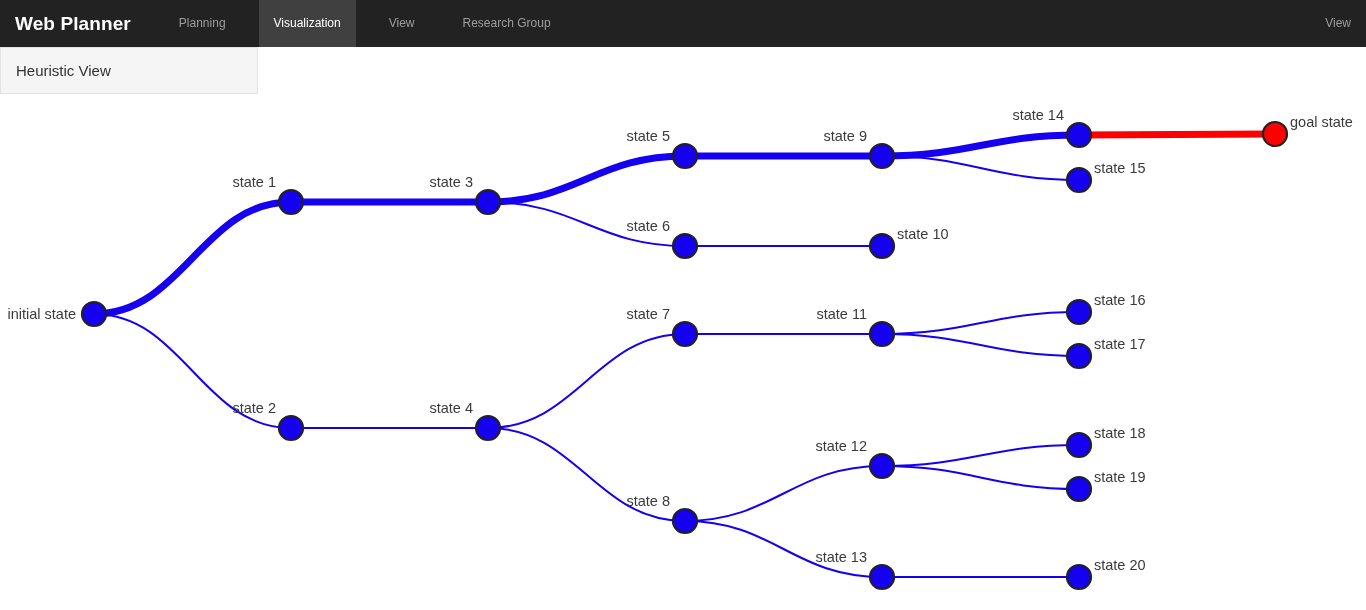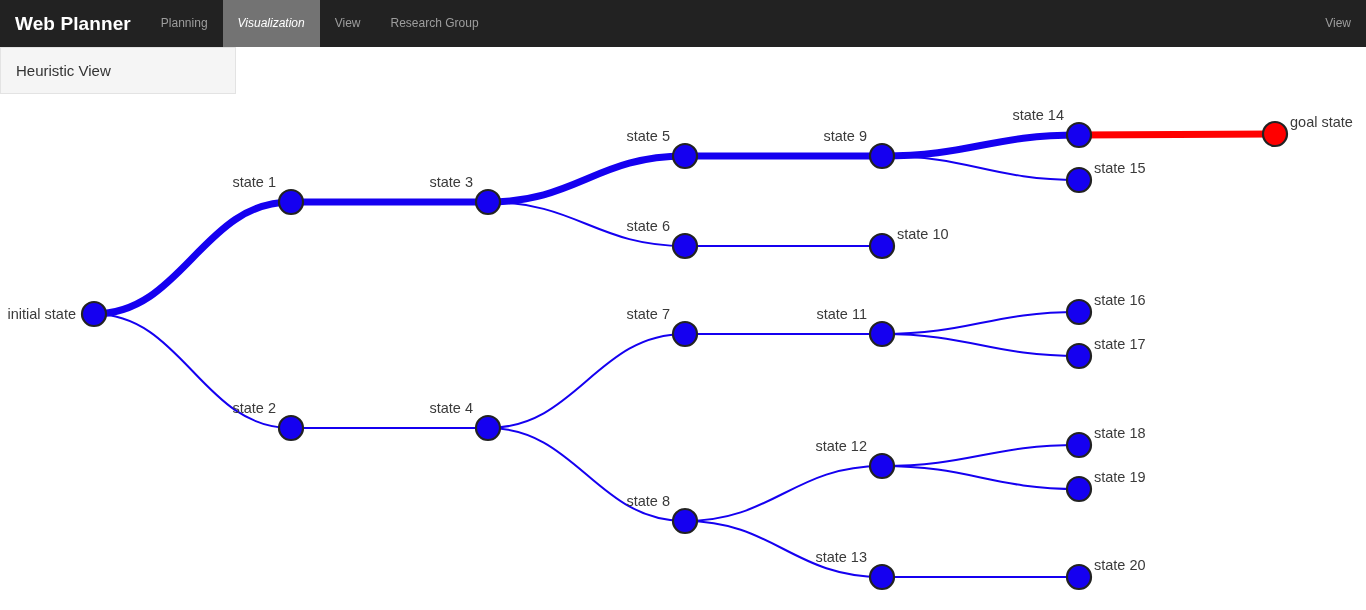--- a/index.html
+++ b/index.html
@@ -38,43 +38,42 @@
     font-size: 12px;
     line-height: 47px;
     padding: 0 15px;
     white-space: nowrap;
     cursor: pointer;
     text-decoration: none;
     display: block;
   }
   .nav-item.active .nav-link {
     color: #ffffff;
-    background: #737373;
-    font-style: italic;
+    background: #404040;
   }
   .nav-item { display: block; }
-  #nav-left { display: flex; align-items: stretch; }
+  #nav-left { display: flex; align-items: stretch; gap: 18px; }
   #nav-right {
     margin-left: auto;
     display: flex;
     align-items: stretch;
   }
 
   
   #sidebar {
     position: absolute;
     top: 47px;
     left: 0;
     width: 228px;
     box-sizing: border-box;
     padding: 0;
   }
   .list-item {
     box-sizing: border-box;
-    width: 236px;
+    width: 258px;
     height: 47px;
     background: #f5f5f5;
     border: 1px solid #e3e3e3;
     color: #333333;
     font-size: 15px;
     line-height: 45px;
     padding: 0 15px;
     cursor: pointer;
     margin-bottom: 3px;
     white-space: nowrap;

